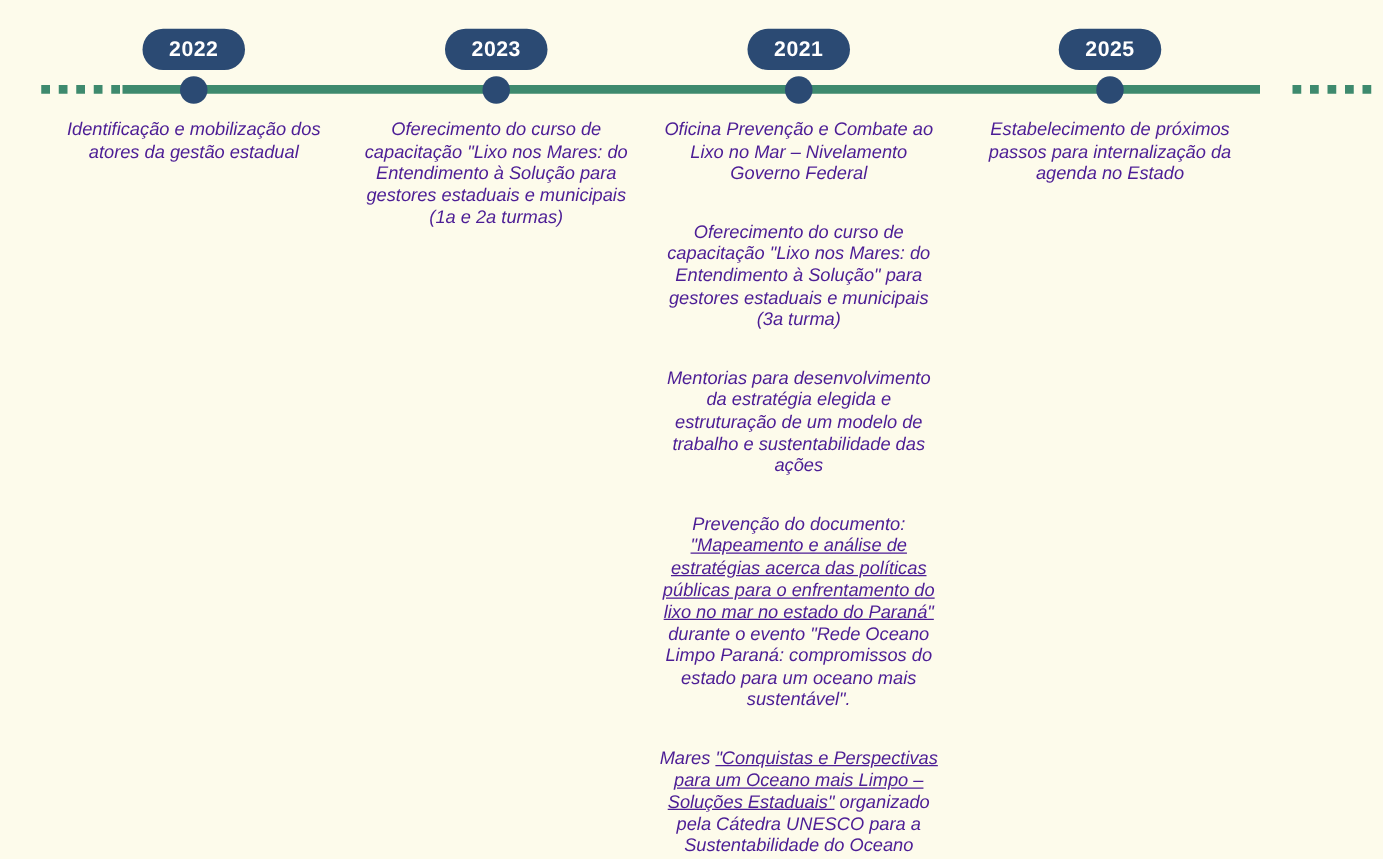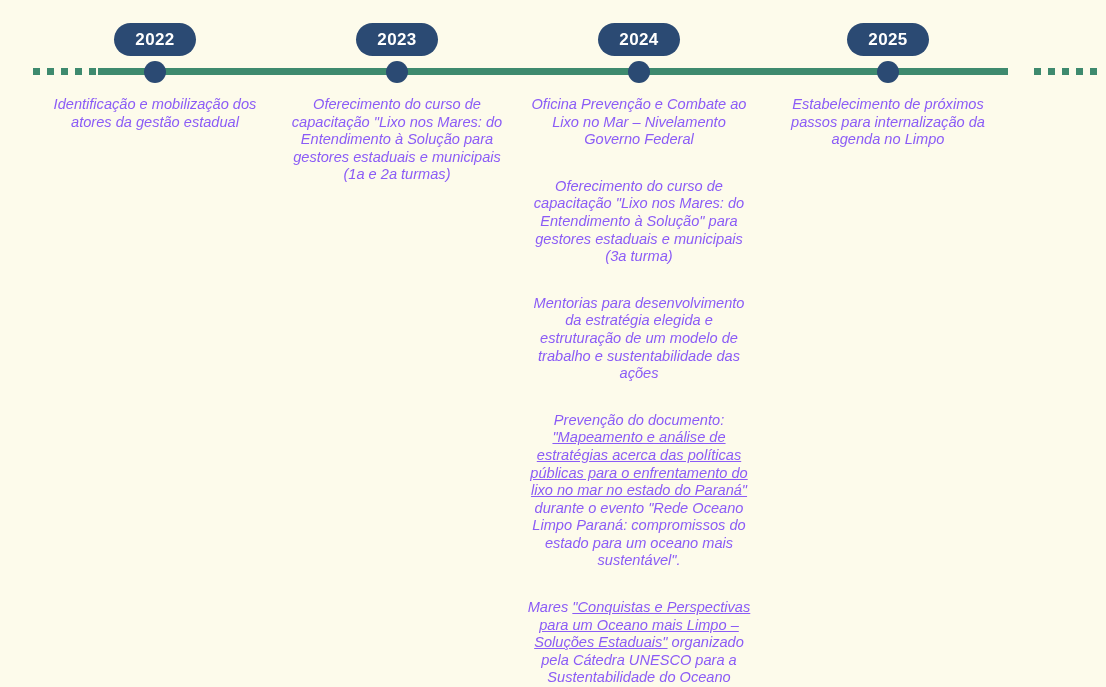--- a/index.html
+++ b/index.html
@@ -101,21 +101,21 @@
     top: 0;
     width: 230px;
     text-align: center;
   }
   .column p {
     margin: 0 0 1px 0;
     font-family: "Liberation Sans", sans-serif;
     font-style: italic;
     font-size: 14.6px;
     line-height: 17.6px;
-    color: #8b5cf6;
+    color: #4c1d95;
   }
   .column p + p {
     margin-top: 29px;
   }
   .column p .u {
     text-decoration: underline;
   }
 </style>
 </head>
 <body>
@@ -141,21 +141,21 @@
     <div id="milestone-markers">
         <div class="milestone" style="left: 155px;">
           <div class="year-badge">2022</div>
           <div class="node-dot"></div>
         </div>
         <div class="milestone" style="left: 397px;">
           <div class="year-badge">2023</div>
           <div class="node-dot"></div>
         </div>
         <div class="milestone" style="left: 639px;">
-          <div class="year-badge">2024</div>
+          <div class="year-badge">2021</div>
           <div class="node-dot"></div>
         </div>
         <div class="milestone" style="left: 888px;">
           <div class="year-badge">2025</div>
           <div class="node-dot"></div>
         </div>
       </div>
   </div>
 
   <div class="columns" id="milestone-columns">
@@ -166,17 +166,17 @@
         <p><span>Oferecimento do curso de capacitação "Lixo nos Mares: do Entendimento à Solução para gestores estaduais e municipais (1a e 2a turmas)</span></p>
       </div>
       <div class="column" style="left: 524px; text-align: center;">
         <p><span>Oficina Prevenção e Combate ao Lixo no Mar – Nivelamento Governo Federal</span></p>
         <p><span>Oferecimento do curso de capacitação "Lixo nos Mares: do Entendimento à Solução" para gestores estaduais e municipais (3a turma)</span></p>
         <p><span>Mentorias para desenvolvimento da estratégia elegida e estruturação de um modelo de trabalho e sustentabilidade das ações</span></p>
         <p><span>Prevenção do documento: </span><span class="u">"Mapeamento e análise de estratégias acerca das políticas públicas para o enfrentamento do lixo no mar no estado do Paraná"</span><span> durante o evento "Rede Oceano Limpo Paraná: compromissos do estado para um oceano mais sustentável".</span></p>
         <p><span>Mares </span><span class="u">"Conquistas e Perspectivas para um Oceano mais Limpo – Soluções Estaduais"</span><span> organizado pela Cátedra UNESCO para a Sustentabilidade do Oceano</span></p>
       </div>
       <div class="column" style="left: 773px;">
-        <p><span>Estabelecimento de próximos passos para internalização da agenda no Limpo</span></p>
+        <p><span>Estabelecimento de próximos passos para internalização da agenda no Estado</span></p>
       </div>
     </div>
 
 </div>
 
 </body></html>

